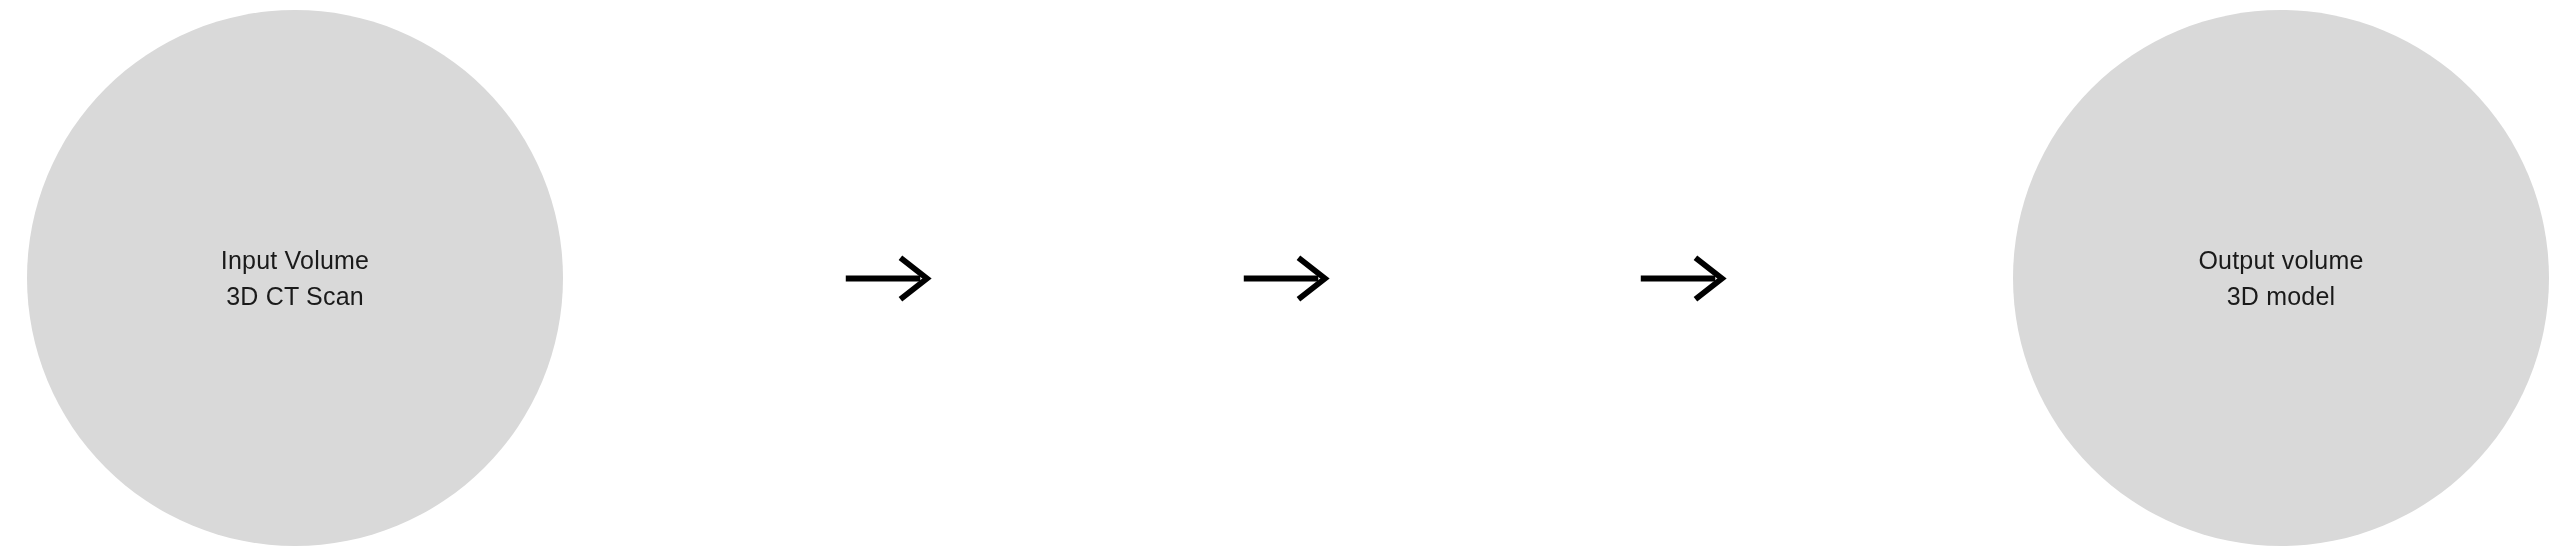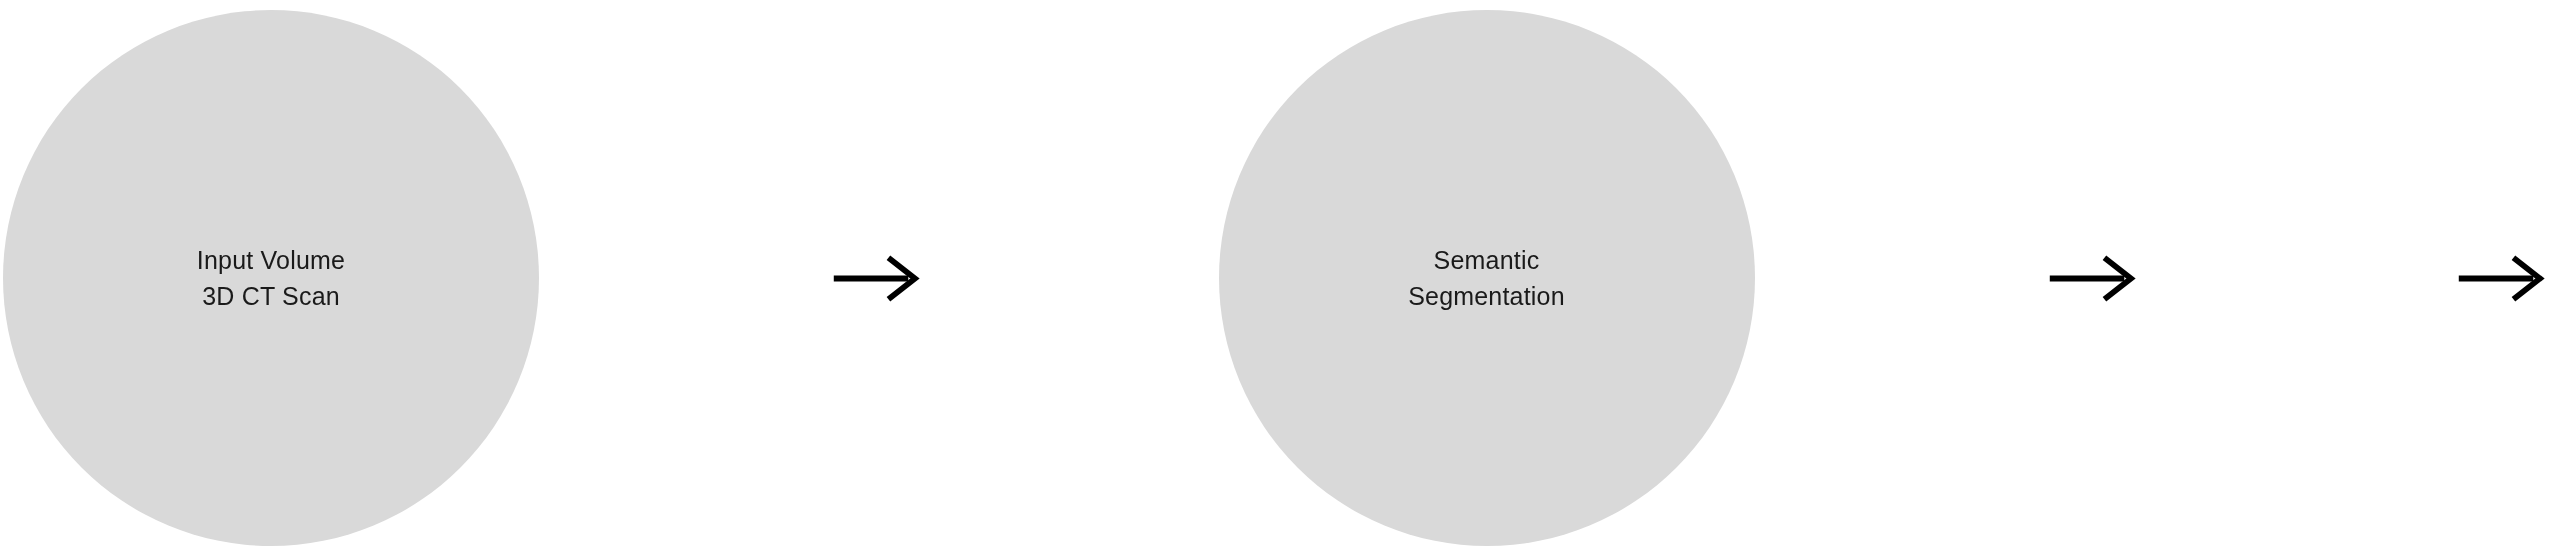--- a/index.html
+++ b/index.html
@@ -9,21 +9,21 @@
     font-family: "Liberation Sans", sans-serif;
   }
   .canvas {
     position: relative;
     width: 2576px;
     height: 556px;
     background: #ffffff;
     display: flex;
     align-items: center;
     justify-content: space-between;
-    padding: 0 3px;
+    padding: 0 27px;
     box-sizing: border-box;
     overflow: hidden;
   }
   .node {
     width: 536px;
     height: 536px;
     border-radius: 50%;
     background: #d9d9d9;
     display: flex;
     align-items: center;
@@ -59,35 +59,35 @@
 3D CT Scan</div>
   </div>
 
   <div class="arrow">
     <svg width="93" height="53" viewBox="0 0 112 64" aria-hidden="true">
       <line x1="2" y1="32" x2="92" y2="32" stroke="#000000" stroke-width="7"></line>
       <polyline points="68,7 100,32 68,57" fill="none" stroke="#000000" stroke-width="7"></polyline>
     </svg>
   </div>
 
-  <div class="node">
-    <div class="node-label">Semantic
-Segmentation</div>
-  </div>
 
   <div class="arrow">
     <svg width="93" height="53" viewBox="0 0 112 64" aria-hidden="true">
       <line x1="2" y1="32" x2="92" y2="32" stroke="#000000" stroke-width="7"></line>
       <polyline points="68,7 100,32 68,57" fill="none" stroke="#000000" stroke-width="7"></polyline>
     </svg>
   </div>
 
 
   <div class="arrow">
     <svg width="93" height="53" viewBox="0 0 112 64" aria-hidden="true">
       <line x1="2" y1="32" x2="92" y2="32" stroke="#000000" stroke-width="7"></line>
       <polyline points="68,7 100,32 68,57" fill="none" stroke="#000000" stroke-width="7"></polyline>
     </svg>
   </div>
 
+  <div class="node">
+    <div class="node-label">Output volume
+3D model</div>
+  </div>
 
 </div>
 
 
 </body></html>

